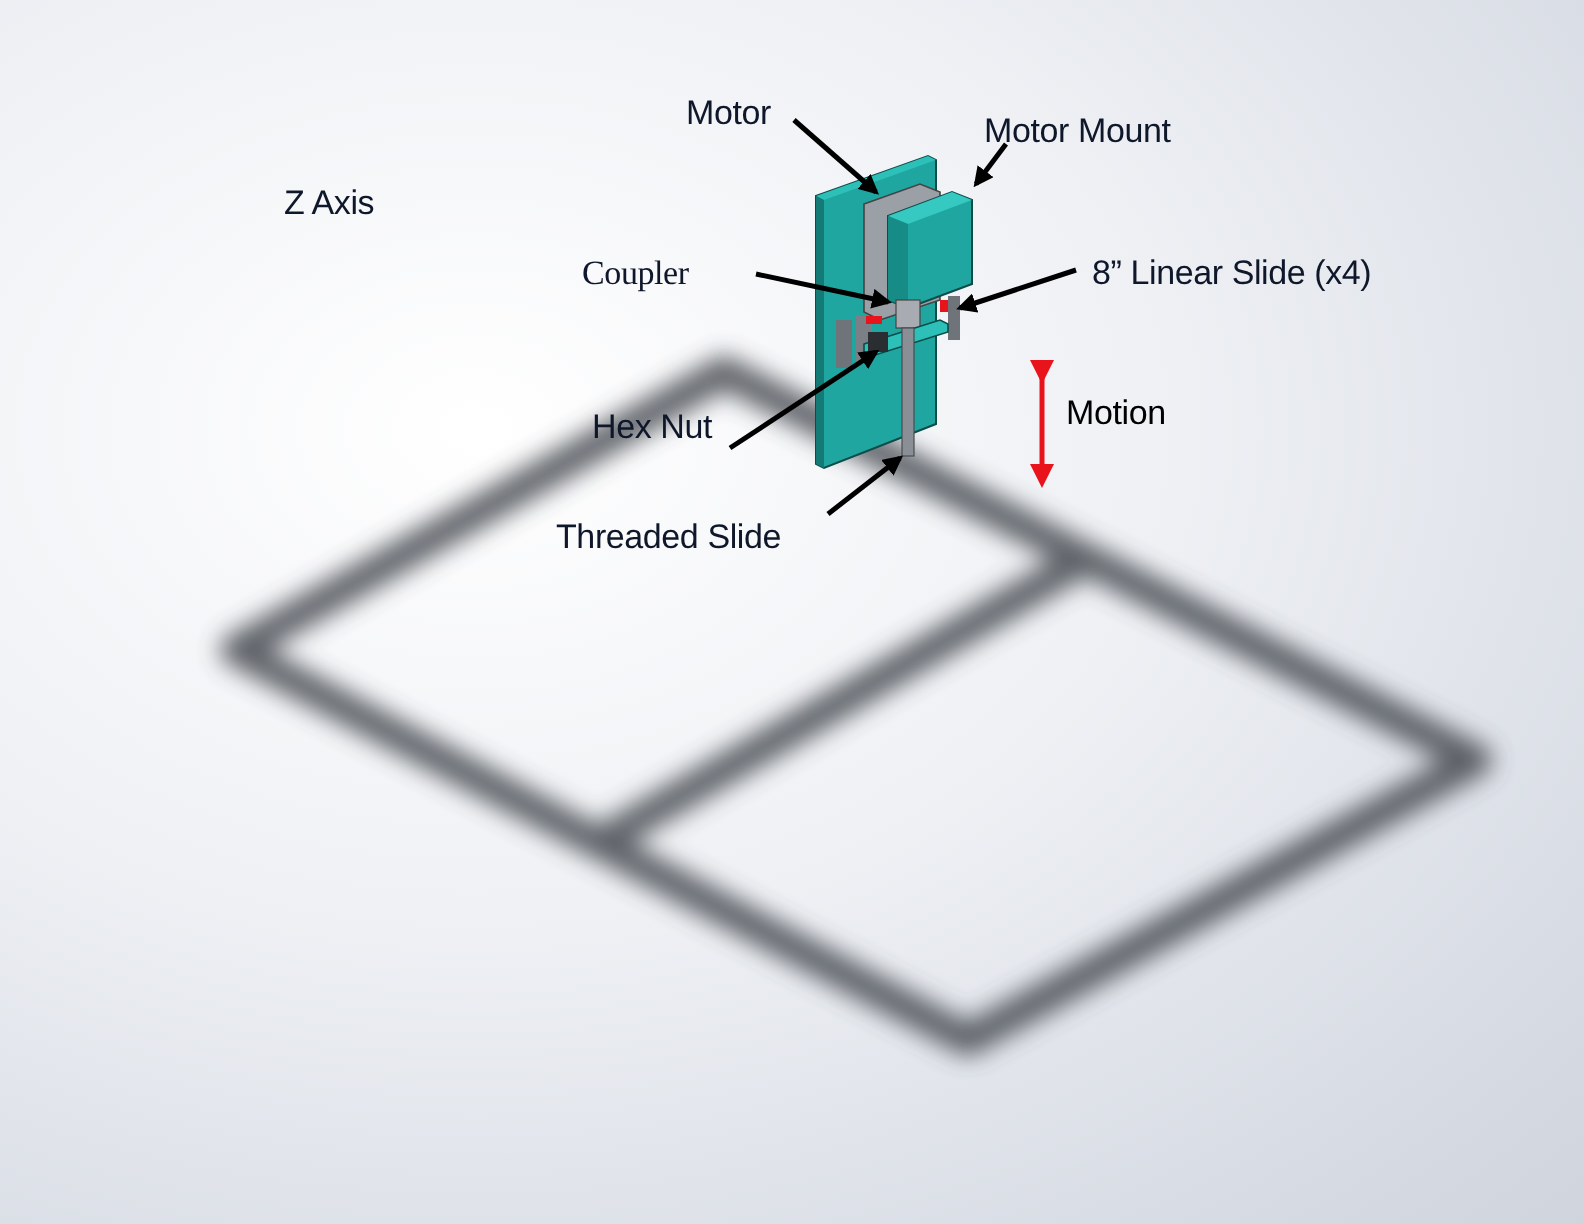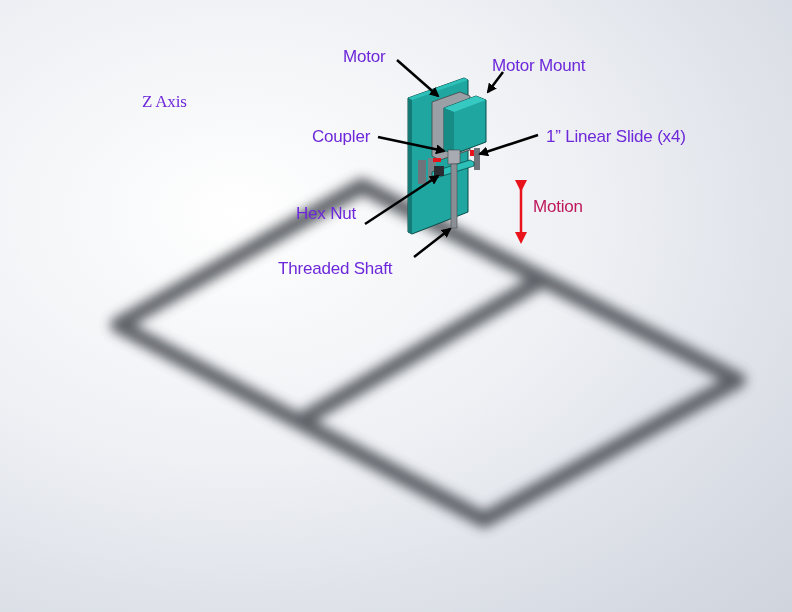--- a/index.html
+++ b/index.html
@@ -1,21 +1,21 @@
 <!DOCTYPE html>
 <html><head>
 <meta charset="utf-8">
 <style>
   html,body{margin:0;padding:0;}
   body{width:792px;height:612px;overflow:hidden;position:relative;
     background:radial-gradient(ellipse at 30% 35%, #ffffff 0%, #eef0f4 45%, #d9dde5 80%, #cfd4dd 100%);
     font-family:"Liberation Sans", sans-serif;}
   .canvas{position:absolute;left:0;top:0;width:792px;height:612px;}
-  .label{position:absolute;font-size:17px;color:#6d28d9;white-space:nowrap;letter-spacing:-0.2px;}
-  .label.red{color:#be185d;}
+  .label{position:absolute;font-size:17px;color:#0f172a;white-space:nowrap;letter-spacing:-0.2px;}
+  .label.red{color:#000000;}
 </style>
 </head>
 <body>
 
 <svg class="canvas" viewBox="0 0 792 612" xmlns="http://www.w3.org/2000/svg">
   <defs>
     <filter id="blur" x="-20%" y="-20%" width="140%" height="140%">
         <feGaussianBlur stdDeviation="6"></feGaussianBlur>
       </filter>
     <marker id="ah" markerWidth="10" markerHeight="10" refX="8" refY="5" orient="auto" markerUnits="userSpaceOnUse">
@@ -66,20 +66,20 @@
     <line x1="538" y1="135" x2="480" y2="154" marker-end="url(#ah)"></line>
     <line x1="365" y1="224" x2="438" y2="176" marker-end="url(#ah)"></line>
     <line x1="414" y1="257" x2="450" y2="229" marker-end="url(#ah)"></line>
   </g>
 
   <g>
     <line x1="521" y1="186" x2="521" y2="238" stroke="#e8131b" stroke-width="2.5" marker-start="url(#ahr)" marker-end="url(#ahr)"></line>
   </g>
 </svg>
 
-<div class="label" style="left:142px;top:92px;font-family:Liberation Serif, serif;">Z Axis</div>
+<div class="label" style="left:142px;top:92px;">Z Axis</div>
 <div class="label" style="left:343px;top:47px;">Motor</div>
 <div class="label" style="left:492px;top:56px;">Motor Mount</div>
-<div class="label" style="left:312px;top:127px;">Coupler</div>
-<div class="label" style="left:546px;top:127px;">1” Linear Slide (x4)</div>
+<div class="label" style="left:291px;top:127px;font-family:Liberation Serif, serif;">Coupler</div>
+<div class="label" style="left:546px;top:127px;">8” Linear Slide (x4)</div>
 <div class="label" style="left:296px;top:204px;">Hex Nut</div>
-<div class="label" style="left:278px;top:259px;">Threaded Shaft</div>
+<div class="label" style="left:278px;top:259px;">Threaded Slide</div>
 <div class="label red" style="left:533px;top:197px;">Motion</div>
 
 </body></html>

